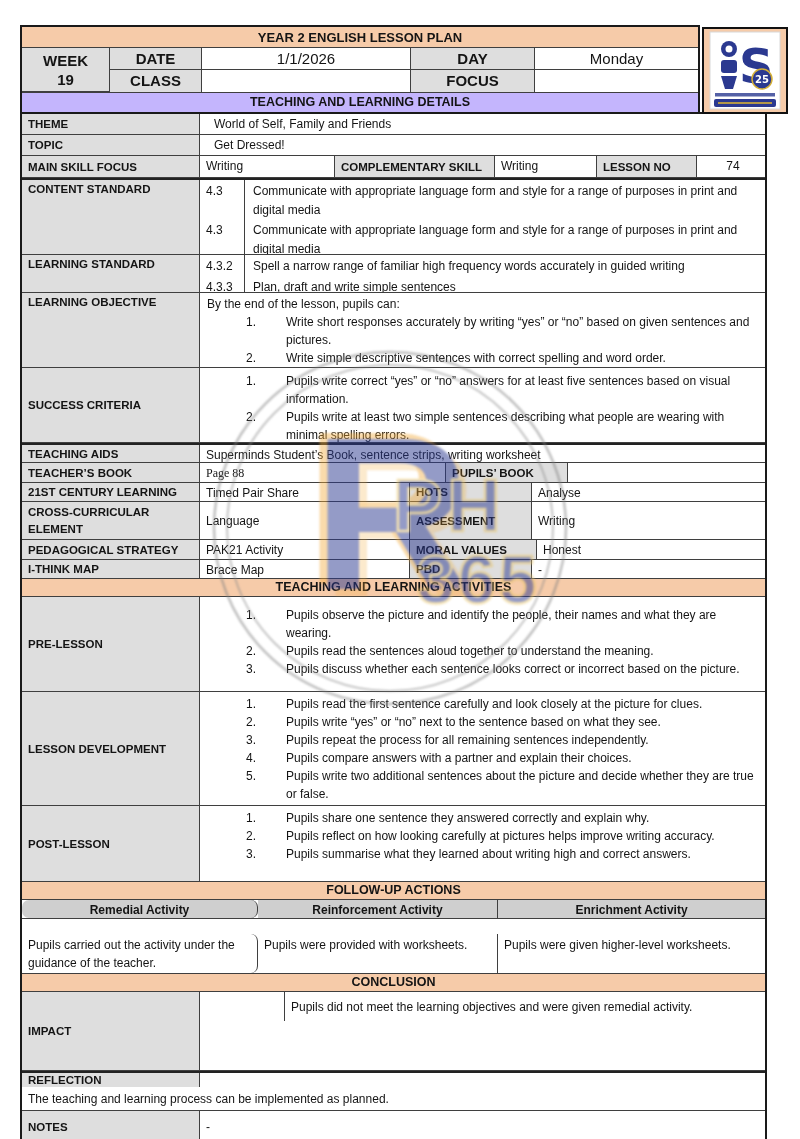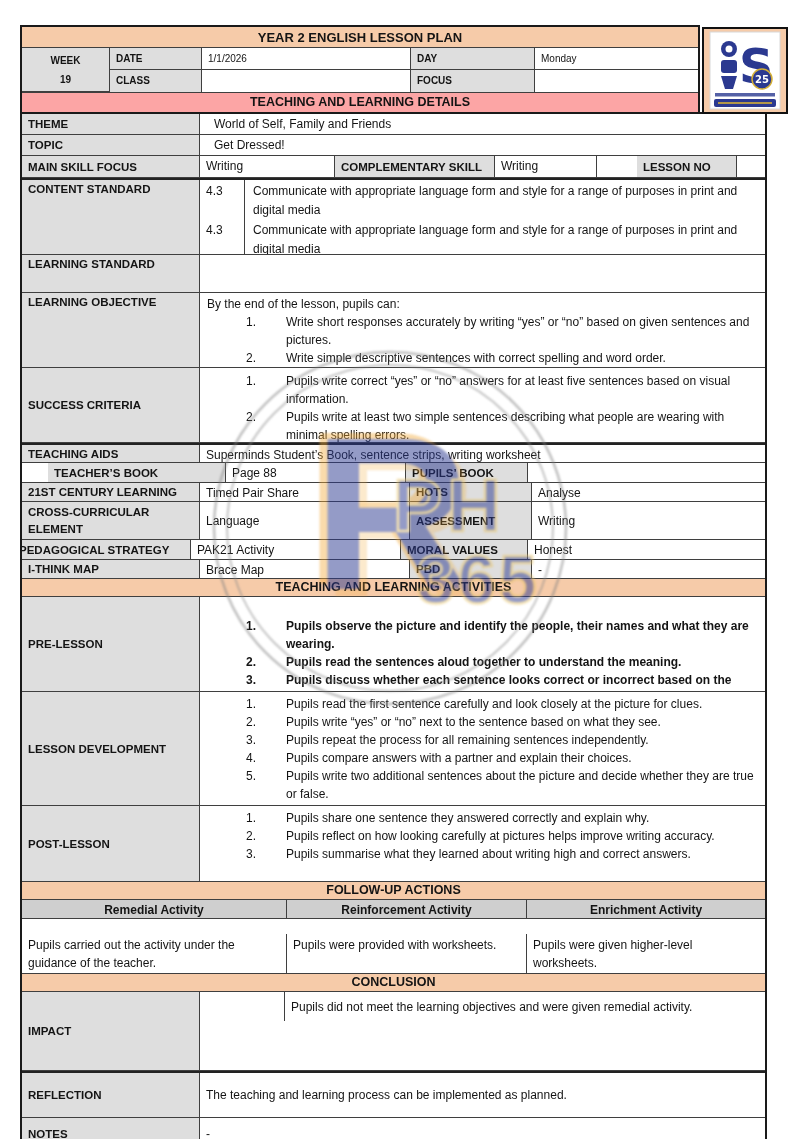--- a/index.html
+++ b/index.html
@@ -7,68 +7,68 @@
   body { font-family: "Liberation Sans", sans-serif; color: #141414; font-size: 12px; position: relative; overflow: hidden; }
 
   .page { position: absolute; left: 20px; top: 25px; width: 747px; }
 
   
   .topblock { width: 680px; border: 2px solid #1a1a1a; border-bottom: none; }
   .titleband { height: 21px; background: #F6CBA9; font-weight: bold; font-size: 13px;
                text-align: center; line-height: 21px; border-bottom: 1px solid #3f3f3f; }
   .grid-top { display: grid; grid-template-columns: 88px 92px 209px 124px 163px;
               grid-template-rows: 22px 22px; border-bottom: 1px solid #3f3f3f; }
-  .gc { border-right: 1px solid #3f3f3f; padding: 0 6px; line-height: 21px; font-size: 10px; overflow: hidden; white-space: nowrap; }
+  .gc { border-right: 1px solid #3f3f3f; padding: 0 6px; line-height: 21px; font-size: 15px; overflow: hidden; white-space: nowrap; text-align: center; }
   .gc.last { border-right: none; }
   .gc.lblc { background: #DEDEDE; font-weight: bold; }
   .gc.bb { border-bottom: 1px solid #3f3f3f; }
   .weekcell { grid-row: 1 / span 2; display: flex; flex-direction: column; align-items: center;
               justify-content: center; line-height: 19px; padding: 0; }
-  .detailsband { height: 19px; background: #fca5a5; font-weight: bold; font-size: 12.5px;
+  .detailsband { height: 19px; background: #c4b5fd; font-weight: bold; font-size: 12.5px;
                  text-align: center; line-height: 19px; }
 
   
   .logo { position: absolute; left: 682px; top: 2px; width: 86px; height: 87px; }
 
   
   .maintbl { width: 747px; border: 2px solid #1a1a1a; background: #fff; }
   .r { display: flex; border-bottom: 1px solid #3f3f3f; overflow: hidden; }
   .r:last-child { border-bottom: none; }
   .c { border-right: 1px solid #3f3f3f; padding: 1px 6px; overflow: hidden; }
   .c.last { border-right: none; }
   .lbl { background: #DEDEDE; font-weight: bold; font-size: 11.5px; display: flex; align-items: center; }
   .lbl.top { align-items: flex-start; padding-top: 3px; }
   .w178 { width: 178px; flex: none; }
   .flex1 { flex: 1; }
   .vcenter { display: flex; align-items: center; }
   .bt2 { border-top: 2px solid #222; }
   .band { height: 18px; background: #F6CBA9; font-weight: bold; font-size: 12.5px;
           text-align: center; line-height: 17px; display: block; }
-  .h21 { height: 21px; gap: 8px; } .h22 { height: 22px; } .h20 { height: 20px; justify-content: flex-end; } .h19 { height: 19px; }
-  .h38 { height: 38px; } .h40 { height: 40px; margin-top: 15px; } .h30 { height: 47px; } .h31 { height: 31px; }
+  .h21 { height: 21px; gap: 8px; } .h22 { height: 22px; } .h20 { height: 20px; } .h19 { height: 19px; }
+  .h38 { height: 38px; } .h40 { height: 40px; margin-top: 15px; } .h30 { height: 40px; flex-direction: column; } .h31 { height: 31px; }
 
   .val { line-height: 18px; padding-top: 1px; }
   .r.h21 .c, .r.h22 .c, .r.h20 .c, .r.h19 .c { white-space: nowrap; }
   .r.h21 .val, .r.h20 .val { line-height: 18px; }
 
   
   .stdwrap { display: flex; flex-direction: column; flex: 1; }
   .std-row { display: flex; flex: 1; }
   .code { width: 45px; flex: none; border-right: 1px solid #3f3f3f; padding: 2px 0 0 6px; line-height: 18.5px; }
   .stdtxt { flex: 1; padding: 2px 8px 0 8px; line-height: 18.5px; }
 
   
   .listcell { padding: 2px 8px 2px 6px; line-height: 18px; }
   .intro { padding-left: 1px; }
   ol.steps { list-style: none; counter-reset: s; margin-left: 40px; }
   ol.steps > li { display: flex; counter-increment: s; }
   ol.steps > li::before { content: counter(s) "."; width: 40px; flex: none; }
 
   
-  .w265 { width: 265px; flex: none; } .w240 { width: 240px; flex: none; }
+  .w265 { width: 236px; flex: none; border-radius: 7px; } .w240 { width: 240px; flex: none; }
   .hdr3 { background: #CFCFCF; font-weight: bold; text-align: center; line-height: 18px; display: block; }
   .fu-text { line-height: 18px; padding-top: 2px; }
 
   
   .impact-right { flex: 1; display: flex; flex-direction: column; }
   .impact-sub { display: flex; flex: none; }
   .impact-sub.first { height: 49px; border-bottom: 1px solid #3f3f3f; }
   .impact-sub.second { height: 29px; }
   .cbcell { width: 85px; flex: none; border-right: 1px solid #3f3f3f; }
   .impact-txt { flex: 1; padding: 2px 6px; line-height: 18px; display: flex; align-items: center; }
@@ -137,40 +137,50 @@
     <div class="r h21">
       <div class="c lbl w178">TOPIC</div>
       <div class="c last flex1 val">Get Dressed!</div>
     </div>
 
     <div class="r h22">
       <div class="c lbl w178">MAIN SKILL FOCUS</div>
       <div class="c val" style="width:135px;flex:none;line-height:19px;">Writing</div>
       <div class="c lbl" style="width:160px;flex:none;">COMPLEMENTARY SKILL</div>
       <div class="c val" style="width:102px;flex:none;line-height:19px;">Writing</div>
-      <div class="c lbl" style="width:100px;flex:none;margin-left:40px;">LESSON NO</div>
+      <div class="c lbl" style="width:100px;flex:none;">LESSON NO</div>
       <div class="c last val" style="width:72px;flex:none;text-align:center;line-height:19px;">74</div>
     </div>
 
     <div class="r bt2" style="height:77px;">
       <div class="c lbl w178 top">CONTENT STANDARD</div>
       <div class="stdwrap">
         <div class="std-row">
           <div class="code">4.3</div>
           <div class="stdtxt">Communicate with appropriate language form and style for a range of purposes in print and digital media</div>
         </div>
         <div class="std-row">
           <div class="code">4.3</div>
           <div class="stdtxt">Communicate with appropriate language form and style for a range of purposes in print and digital media</div>
         </div>
       </div>
     </div>
 
     <div class="r h38">
       <div class="c lbl w178 top">LEARNING STANDARD</div>
+      <div class="stdwrap">
+        <div class="std-row">
+          <div class="code">4.3.2</div>
+          <div class="stdtxt">Spell a narrow range of familiar high frequency words accurately in guided writing</div>
+        </div>
+        <div class="std-row">
+          <div class="code">4.3.3</div>
+          <div class="stdtxt">Plan, draft and write simple sentences</div>
+        </div>
+      </div>
     </div>
 
     <div class="r" style="height:75px;">
       <div class="c lbl w178 top">LEARNING OBJECTIVE</div>
       <div class="c last flex1 listcell">
         <div class="intro">By the end of the lesson, pupils can:</div>
         <ol class="steps">
           <li>Write short responses accurately by writing “yes” or “no” based on given sentences and pictures.</li>
           <li>Write simple descriptive sentences with correct spelling and word order.</li>
         </ol>
@@ -187,21 +197,21 @@
       </div>
     </div>
 
     <div class="r h20 bt2">
       <div class="c lbl w178">TEACHING AIDS</div>
       <div class="c last flex1 val">Superminds Student’s Book, sentence strips, writing worksheet</div>
     </div>
 
     <div class="r h20">
       <div class="c lbl w178">TEACHER’S BOOK</div>
-      <div class="c val" style="width:180px;flex:none;">Page 88</div>
+      <div class="c val" style="width:246px;flex:none;font-family:Liberation Serif, serif;">Page 88</div>
       <div class="c lbl" style="width:122px;flex:none;">PUPILS’ BOOK</div>
       <div class="c last val" style="width:237px;flex:none;"></div>
     </div>
 
     <div class="r h19">
       <div class="c lbl w178">21ST CENTURY LEARNING</div>
       <div class="c val" style="width:210px;flex:none;">Timed Pair Share</div>
       <div class="c lbl" style="width:122px;flex:none;">HOTS</div>
       <div class="c last val" style="width:237px;flex:none;">Analyse</div>
     </div>
@@ -224,21 +234,21 @@
       <div class="c lbl w178">I-THINK MAP</div>
       <div class="c val" style="width:210px;flex:none;">Brace Map</div>
       <div class="c lbl" style="width:122px;flex:none;">PBD</div>
       <div class="c last val" style="width:237px;flex:none;">-</div>
     </div>
 
     <div class="r band">TEACHING AND LEARNING ACTIVITIES</div>
 
     <div class="r" style="height:95px;">
       <div class="c lbl w178">PRE-LESSON</div>
-      <div class="c last flex1 listcell" style="padding-top:20px;font-weight:bold;">
+      <div class="c last flex1 listcell" style="padding-top:9px;">
         <ol class="steps">
           <li>Pupils observe the picture and identify the people, their names and what they are wearing.</li>
           <li>Pupils read the sentences aloud together to understand the meaning.</li>
           <li>Pupils discuss whether each sentence looks correct or incorrect based on the picture.</li>
         </ol>
       </div>
     </div>
 
     <div class="r" style="height:114px;">
       <div class="c lbl w178">LESSON DEVELOPMENT</div>

